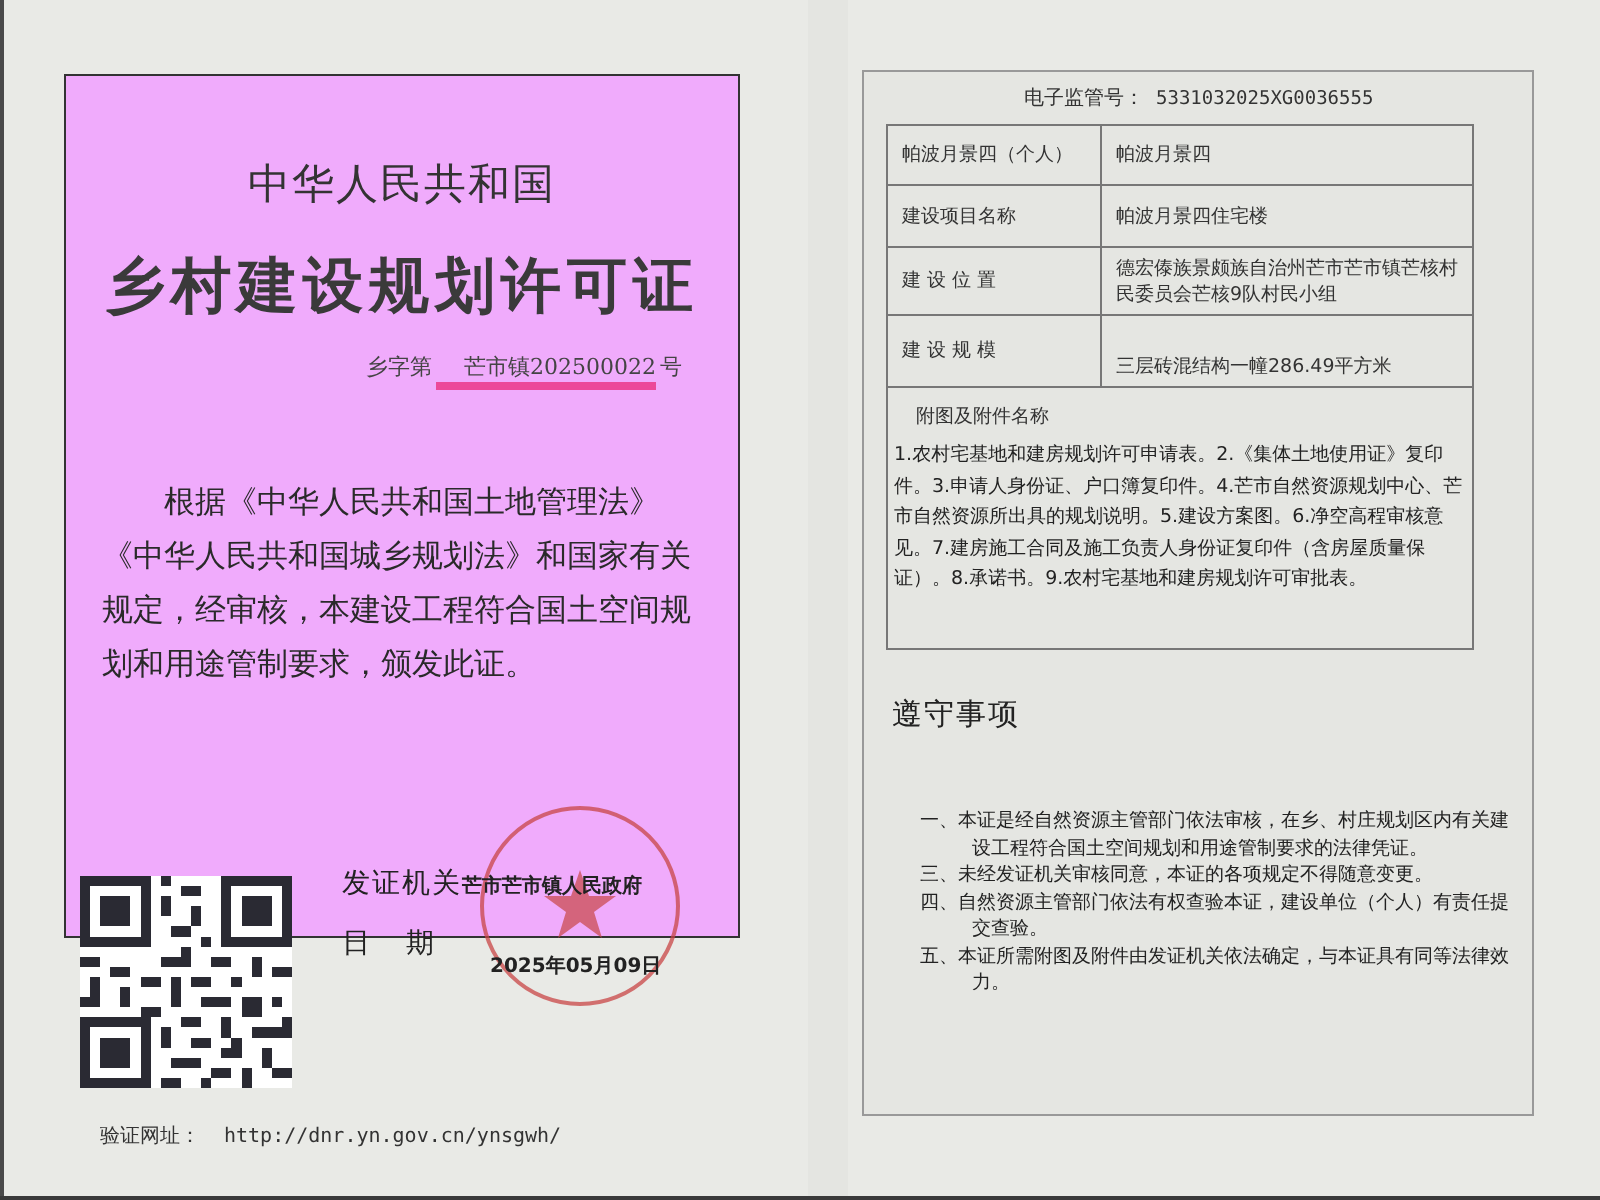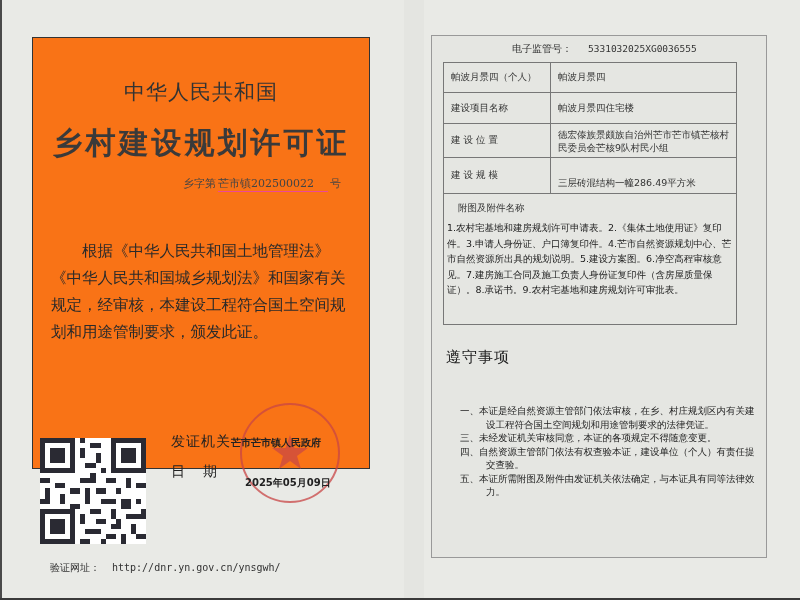--- a/index.html
+++ b/index.html
@@ -1,39 +1,39 @@
 <!DOCTYPE html>
 <html><head>
 <meta charset="utf-8">
 <style>
   html,body{margin:0;padding:0;}
   body{width:800px;height:600px;background:#e9eae6;position:relative;overflow:hidden;font-family:"DejaVu Sans","Liberation Sans",sans-serif;color:#222;}
   .edge-left{position:absolute;left:0;top:0;width:2px;height:600px;background:#4a4a4a;}
   .edge-bottom{position:absolute;left:0;bottom:0;width:800px;height:2px;background:#3a3a3a;}
   .gutter{position:absolute;left:404px;top:0;width:20px;height:598px;background:#e4e5e1;}
   
-  .page-left{position:absolute;left:32px;top:37px;width:338px;height:432px;border:1.5px solid #333;background:#f97316;box-sizing:border-box;}
+  .page-left{position:absolute;left:32px;top:37px;width:338px;height:432px;border:1.5px solid #333;background:#f0abfc;box-sizing:border-box;}
   .country{position:absolute;left:0;width:100%;top:40px;text-align:center;font-size:21px;letter-spacing:1px;color:#333;font-family:"DejaVu Serif",serif;}
   .title{position:absolute;left:0;width:100%;top:85px;text-align:center;font-size:30px;font-weight:bold;letter-spacing:3px;color:#3a3a3a;}
   .num{position:absolute;left:150px;top:138px;font-size:11px;color:#444;font-family:"DejaVu Serif",serif;}
-  .num .val{display:inline-block;width:110px;border-bottom:1px solid #ec4899;text-align:left;margin:0 2px;}
+  .num .val{display:inline-block;width:110px;border-bottom:4px solid #ec4899;text-align:right;margin:0 2px;}
   .body-text{position:absolute;left:18px;top:200px;width:306px;font-size:15.5px;line-height:27px;color:#2a2a2a;text-indent:2em;}
   .issuer-label{position:absolute;left:138px;top:395px;font-size:14px;letter-spacing:1px;}
   .issuer-value{position:absolute;left:198px;top:398px;font-size:10px;font-weight:bold;}
   .date-label{position:absolute;left:138px;top:425px;font-size:14px;letter-spacing:18px;}
   .date-value{position:absolute;left:212px;top:438px;font-size:10px;font-weight:bold;}
   .stamp{position:absolute;left:207px;top:365px;width:100px;height:100px;border:2.5px solid rgba(200,70,70,.75);border-radius:50%;box-sizing:border-box;}
   .stamp svg{position:absolute;left:0;top:0;}
   .qr{position:absolute;left:7px;top:400px;width:106px;height:106px;background:#fff;}
   .verify{position:absolute;left:50px;top:561px;font-size:10px;color:#333;font-family:"DejaVu Serif",serif;}
   .verify .url{font-family:"DejaVu Sans Mono",monospace;margin-left:12px;}
   
   .page-right{position:absolute;left:431px;top:35px;width:336px;height:523px;border:1.5px solid #999;background:#e5e6e2;box-sizing:border-box;}
   .supv{position:absolute;left:80px;top:6px;font-size:10px;color:#333;}
-  .supv .v{margin-left:16px;font-family:"DejaVu Sans Mono",monospace;font-size:9.5px;}
+  .supv .v{margin-left:6px;font-family:"DejaVu Sans Mono",monospace;font-size:9.5px;}
   table.info{position:absolute;left:11px;top:26px;width:294px;border-collapse:collapse;font-size:9.5px;}
   table.info td{border:1px solid #777;padding:0 7px;vertical-align:middle;color:#333;}
   table.info td.k{width:92px;}
   .attach{position:absolute;left:11px;top:158px;width:294px;height:131px;border:1px solid #777;border-top:none;box-sizing:border-box;}
   .attach-h{position:absolute;left:14px;top:8px;font-size:9.5px;color:#333;}
   .attach-b{position:absolute;left:3px;top:26px;width:290px;font-size:9.5px;line-height:15.5px;color:#222;}
   .rules-title{position:absolute;left:14px;top:312px;font-size:15px;color:#222;letter-spacing:1px;}
   .rules{position:absolute;left:12px;top:352px;width:296px;font-size:9.5px;line-height:13.5px;color:#222;margin:16px;padding:0;list-style:none;}
   .rules li{padding-left:26px;text-indent:-26px;}
 </style>

